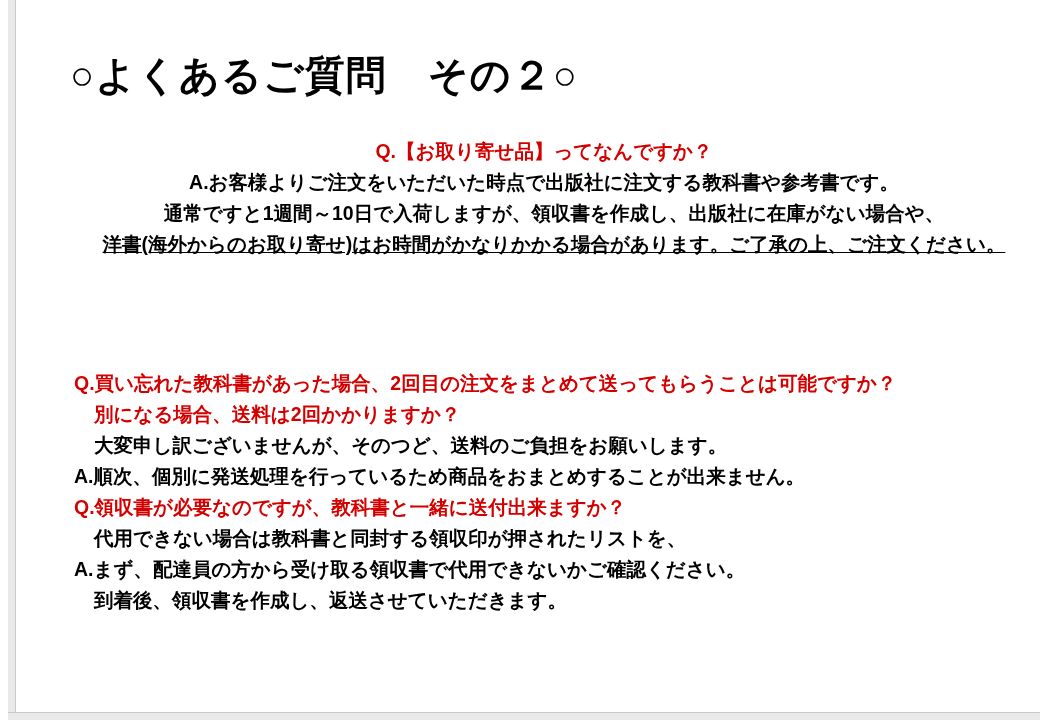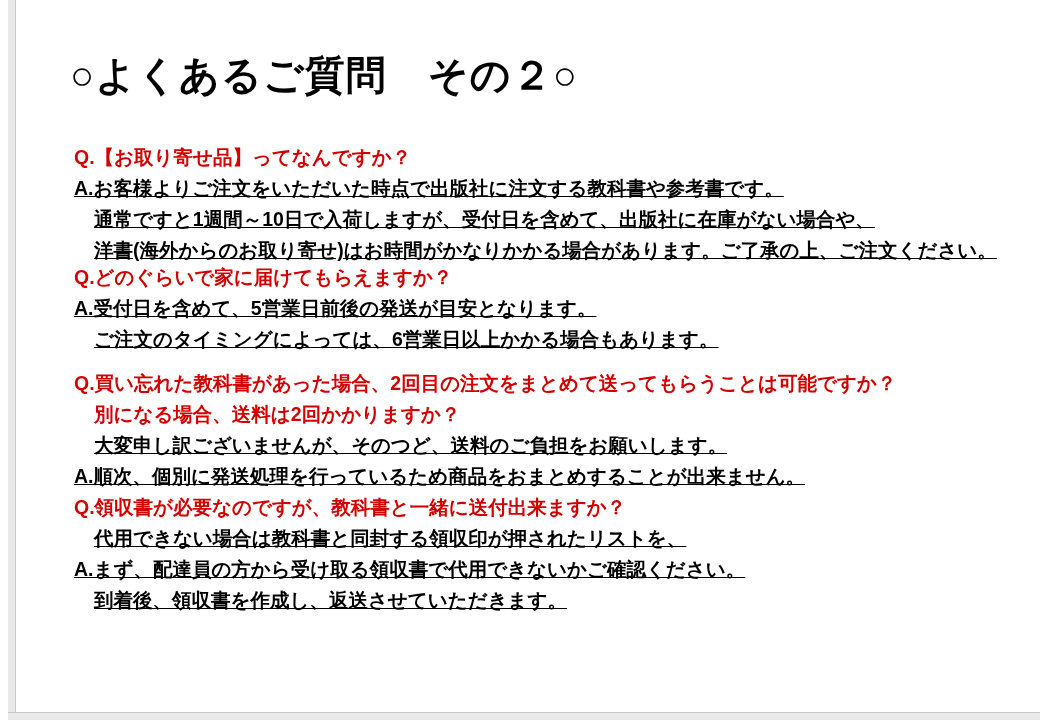--- a/index.html
+++ b/index.html
@@ -57,51 +57,45 @@
     font-size: 19.5px;
     line-height: 31px;
     white-space: nowrap;
     font-weight: bold;
   }
   .q {
     color: #d40000;
   }
   .a {
     color: #000000;
-    text-decoration: underline;
   }
   .indent1 { padding-left: 20px; }
   .underline { text-decoration: underline; }
   .blue { color: #0033cc; }
-  .b1 { top: 142px; }
+  .b1 { top: 136px; text-align: center; }
   .b2 { top: 262px; }
   .b3 { top: 368px; }
   .b4 { top: 492px; }
 </style>
 </head>
 <body>
 
 <div class="slide">
   <div class="edge-left"></div>
   <div class="edge-bottom"></div>
 
   <div class="title">○よくあるご質問　その２○</div>
 
   <div class="qa-block b1">
     <div class="line q">Q.【お取り寄せ品】ってなんですか？</div>
     <div class="line a">A.お客様よりご注文をいただいた時点で出版社に注文する教科書や参考書です。</div>
-    <div class="line a indent1">通常ですと1週間～10日で入荷しますが、受付日を含めて、出版社に在庫がない場合や、</div>
+    <div class="line a indent1">通常ですと1週間～10日で入荷しますが、領収書を作成し、出版社に在庫がない場合や、</div>
     <div class="line a indent1 underline">洋書(海外からのお取り寄せ)はお時間がかなりかかる場合があります。ご了承の上、ご注文ください。</div>
   </div>
 
-  <div class="qa-block b2">
-    <div class="line q">Q.どのぐらいで家に届けてもらえますか？</div>
-    <div class="line a">A.受付日を含めて、5営業日前後の発送が目安となります。</div>
-    <div class="line a indent1">ご注文のタイミングによっては、6営業日以上かかる場合もあります。</div>
-  </div>
 
   <div class="qa-block b3">
     <div class="line q">Q.買い忘れた教科書があった場合、2回目の注文をまとめて送ってもらうことは可能ですか？</div>
     <div class="line q indent1">別になる場合、送料は2回かかりますか？</div>
     <div class="line a indent1">大変申し訳ございませんが、そのつど、送料のご負担をお願いします。</div>
     <div class="line a">A.順次、個別に発送処理を行っているため商品をおまとめすることが出来ません。</div>
   </div>
 
   <div class="qa-block b4">
     <div class="line q">Q.領収書が必要なのですが、教科書と一緒に送付出来ますか？</div>

